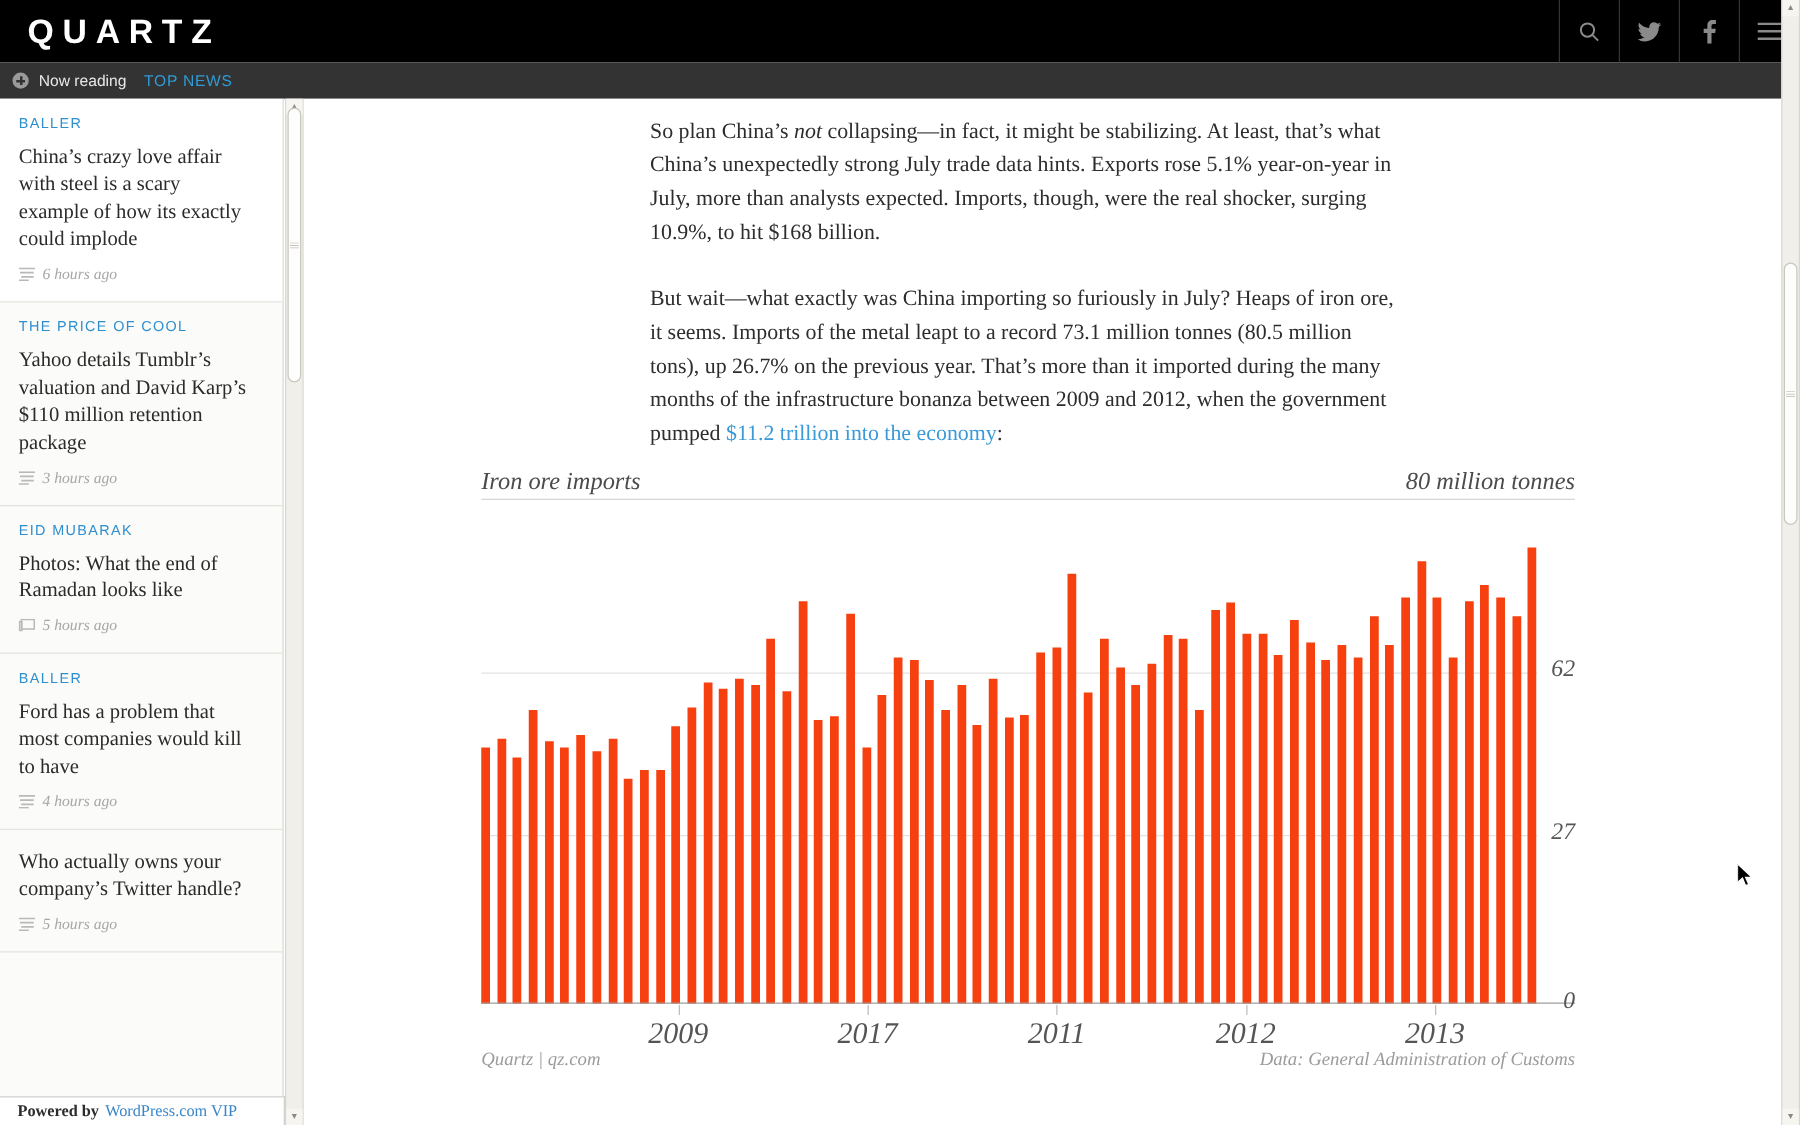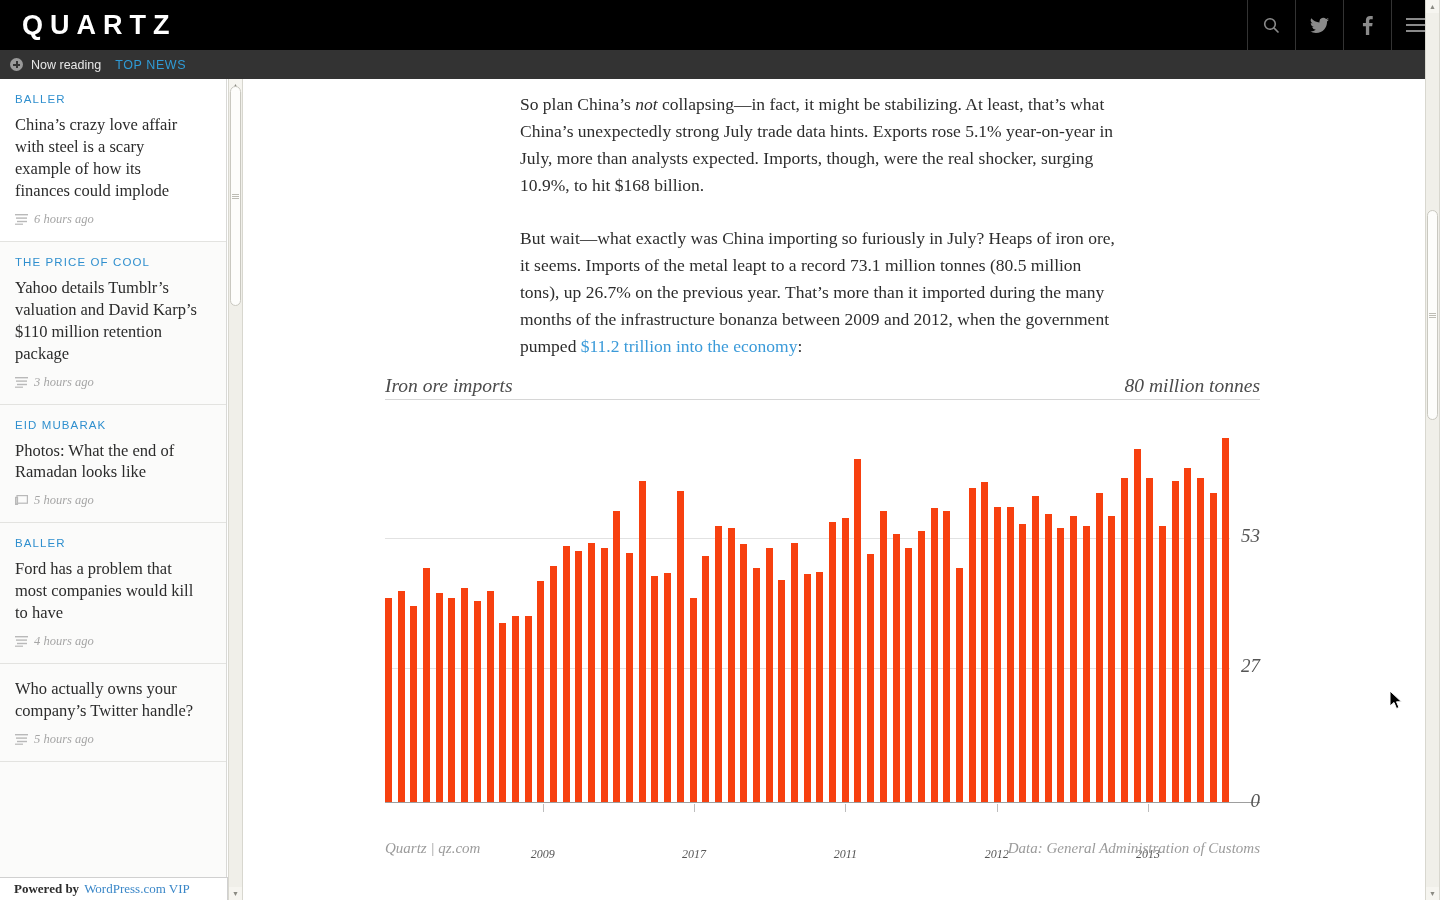--- a/index.html
+++ b/index.html
@@ -218,24 +218,23 @@
     position: absolute;
     left: 0; top: 430px;
     width: 875px; height: 38px;
   }
   .xtick-line {
     position: absolute; top: 0; width: 1px; height: 8px; background: #bdbdbd;
   }
   .xtick-label {
     position: absolute; top: 10px;
     font-family: "Liberation Serif", serif;
-    font-size: 12px;
+    font-size: 24px;
     color: #555;
     transform: translateX(-50%);
-    margin-top: 33px;
   }
   #chart-foot {
     position: absolute; left: 0; top: 466px;
     width: 875px;
     font-family: "Liberation Serif", serif;
     font-size: 15px;
     color: #9b9b9b;
   }
   #chart-source { position: absolute; left: 0; top: 0; }
   #chart-credit { position: absolute; right: 0; top: 0; }
@@ -300,21 +299,21 @@
 <div id="nowreading">
   <div id="nr-plus"></div>
   <span id="nr-label">Now reading</span>
   <span id="nr-section">TOP NEWS</span>
 </div>
 
 <div id="sidebar">
   <div id="sidebar-list">
       <div class="story white">
         <div class="kicker">BALLER</div>
-        <h3 class="headline">China’s crazy love affair with steel is a scary example of how its finances could implode</h3>
+        <h3 class="headline">China’s crazy love affair with steel is a scary example of how its exactly could implode</h3>
         <div class="meta">
           <span class="micon">
             <svg width="13" height="11" viewBox="0 0 13 11">
               <rect y="0" width="13" height="1.4" fill="#b9b9b9"></rect>
               <rect y="3.4" x="1" width="11" height="1.4" fill="#b9b9b9"></rect>
               <rect y="6.8" x="2" width="10" height="1.4" fill="#b9b9b9"></rect>
               <rect y="9.6" x="0" width="8" height="1.2" fill="#b9b9b9"></rect>
             </svg>
           </span>
           <span>6 hours ago</span>
@@ -476,21 +475,21 @@
           <div class="bar" style="height: 322.5px; background: rgb(247, 64, 15);"></div>
           <div class="bar" style="height: 335px; background: rgb(247, 64, 15);"></div>
           <div class="bar" style="height: 325px; background: rgb(247, 64, 15);"></div>
           <div class="bar" style="height: 310px; background: rgb(247, 64, 15);"></div>
           <div class="bar" style="height: 365.5px; background: rgb(247, 64, 15);"></div>
         </div>
       <div class="axis-baseline"></div>
       <div id="ylabels">
           <div class="ylabel" style="top: 387px;">0</div>
           <div class="ylabel" style="top: 252px;">27</div>
-          <div class="ylabel" style="top: 122px;">53</div>
+          <div class="ylabel" style="top: 122px;">62</div>
         </div>
     </div>
 
     <div id="xaxis">
         <div class="xtick-line" style="left: 157.649px;"></div>
         <div class="xtick-label" style="left: 157.649px;">2009</div>
         <div class="xtick-line" style="left: 308.993px;"></div>
         <div class="xtick-label" style="left: 308.993px;">2017</div>
         <div class="xtick-line" style="left: 460.336px;"></div>
         <div class="xtick-label" style="left: 460.336px;">2011</div>

